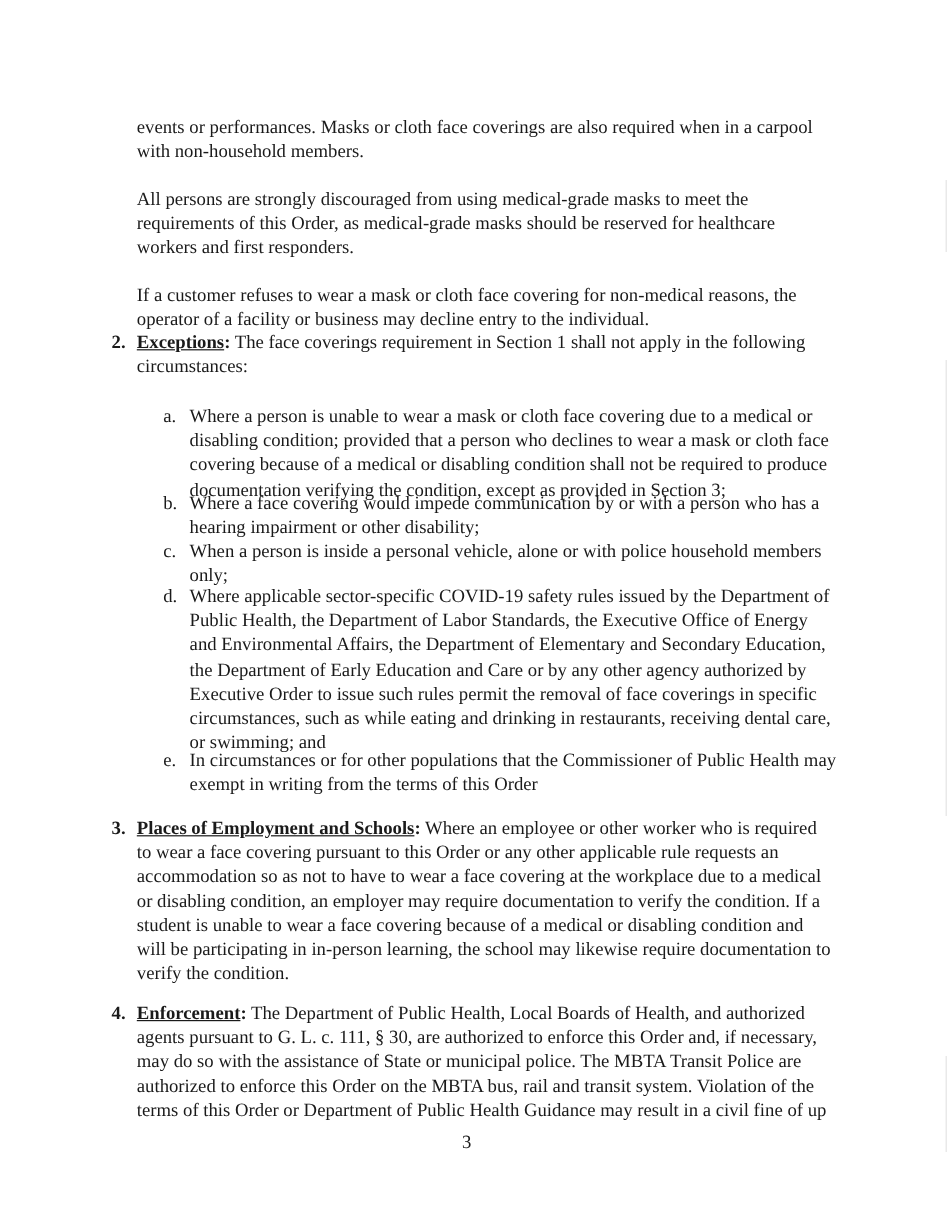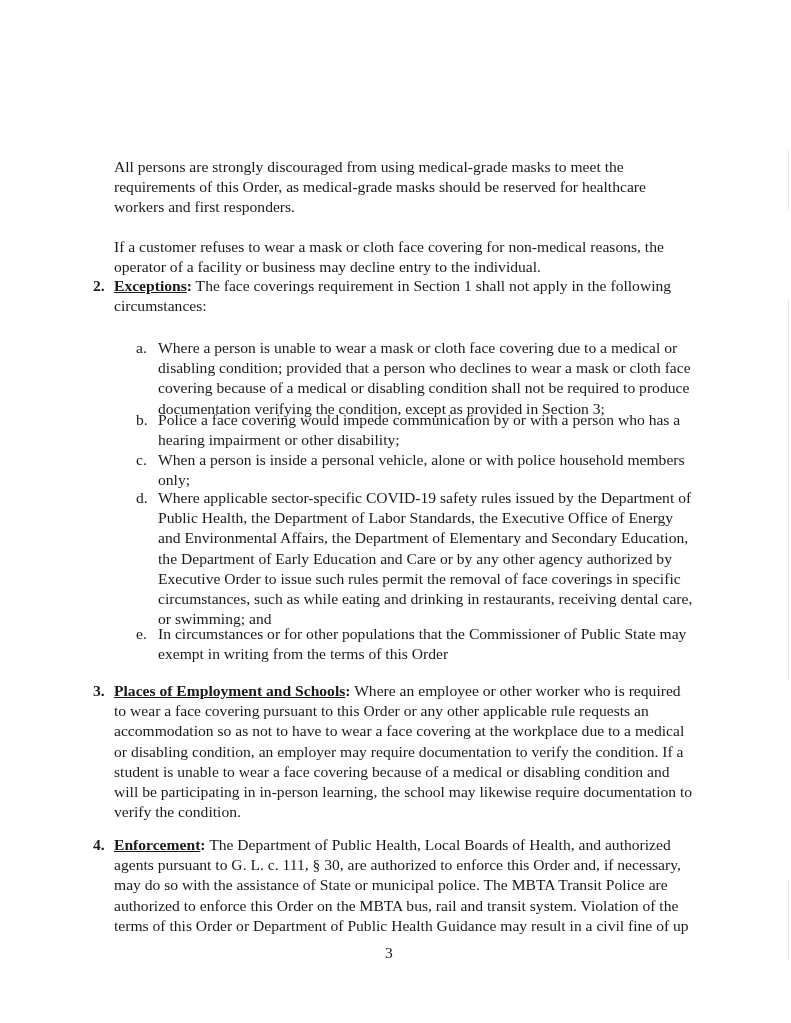--- a/index.html
+++ b/index.html
@@ -16,49 +16,50 @@
   .head { font-weight: bold; text-decoration: underline; }
   .colon { font-weight: bold; }
   .page-num { position: absolute; left: 385px; top: 944px; font-size: 15.6px; }
   .scan-mark { position: absolute; right: 2px; width: 1px; background: #e4e4e4; }
 </style>
 </head>
 <body>
 
 <div class="page">
 
+  <p class="p" style="left:114px; top:97px; width:580px;">events or performances.  Masks or cloth face coverings are also required when in a carpool with non-household members.</p>
   <p class="p" style="left:114px; top:237px; width:570px;">If a customer refuses to wear a mask or cloth face covering for non-medical reasons, the operator of a facility or business may decline entry to the individual.</p>
   <p class="p" style="left:114px; top:157px; width:580px;">All persons are strongly discouraged from using medical-grade masks to meet the requirements of this Order, as medical-grade masks should be reserved for healthcare workers and first responders.</p>
 
   <div class="item" style="left:93px; top:276px; width:600px;">
     <span class="num">2.</span>
     <div class="body">
       <span class="head">Exceptions</span><span class="colon">:</span><span>  The face coverings requirement in Section 1 shall not apply in the following circumstances:</span>
     </div>
   </div>
 
   <div class="sub" style="top:338px;">
     <span class="letter">a.</span>
     <span class="txt">Where a person is unable to wear a mask or cloth face covering due to a medical or disabling condition; provided that a person who declines to wear a mask or cloth face covering because of a medical or disabling condition shall not be required to produce documentation verifying the condition, except as provided in Section 3;</span>
   </div>
   <div class="sub" style="top:410px;">
     <span class="letter">b.</span>
-    <span class="txt">Police a face covering would impede communication by or with a person who has a hearing impairment or other disability;</span>
+    <span class="txt">Where a face covering would impede communication by or with a person who has a hearing impairment or other disability;</span>
   </div>
   <div class="sub" style="top:450px;">
     <span class="letter">c.</span>
     <span class="txt">When a person is inside a personal vehicle, alone or with police household members only;</span>
   </div>
   <div class="sub" style="top:488px;">
     <span class="letter">d.</span>
     <span class="txt">Where applicable sector-specific COVID-19 safety rules issued by the Department of Public Health, the Department of Labor Standards, the Executive Office of Energy and Environmental Affairs, the Department of Elementary and Secondary Education, the Department of Early Education and Care or by any other agency authorized by Executive Order to issue such rules permit the removal of face coverings in specific circumstances, such as while eating and drinking in restaurants, receiving dental care, or swimming; and</span>
   </div>
   <div class="sub" style="top:624px;">
     <span class="letter">e.</span>
-    <span class="txt">In circumstances or for other populations that the Commissioner of Public State may exempt in writing from the terms of this Order</span>
+    <span class="txt">In circumstances or for other populations that the Commissioner of Public Health may exempt in writing from the terms of this Order</span>
   </div>
 
   <div class="item" style="left:93px; top:681px; width:600px;">
     <span class="num">3.</span>
     <div class="body">
       <span class="head">Places of Employment and Schools</span><span class="colon">:</span><span>  Where an employee or other worker who is required to wear a face covering pursuant to this Order or any other applicable rule requests an accommodation so as not to have to wear a face covering at the workplace due to a medical or disabling condition, an employer may require documentation to verify the condition.  If a student is unable to wear a face covering because of a medical or disabling condition and will be participating in in-person learning, the school may likewise require documentation to verify the condition.</span>
     </div>
   </div>
 
   <div class="item" style="left:93px; top:835px; width:600px;">

